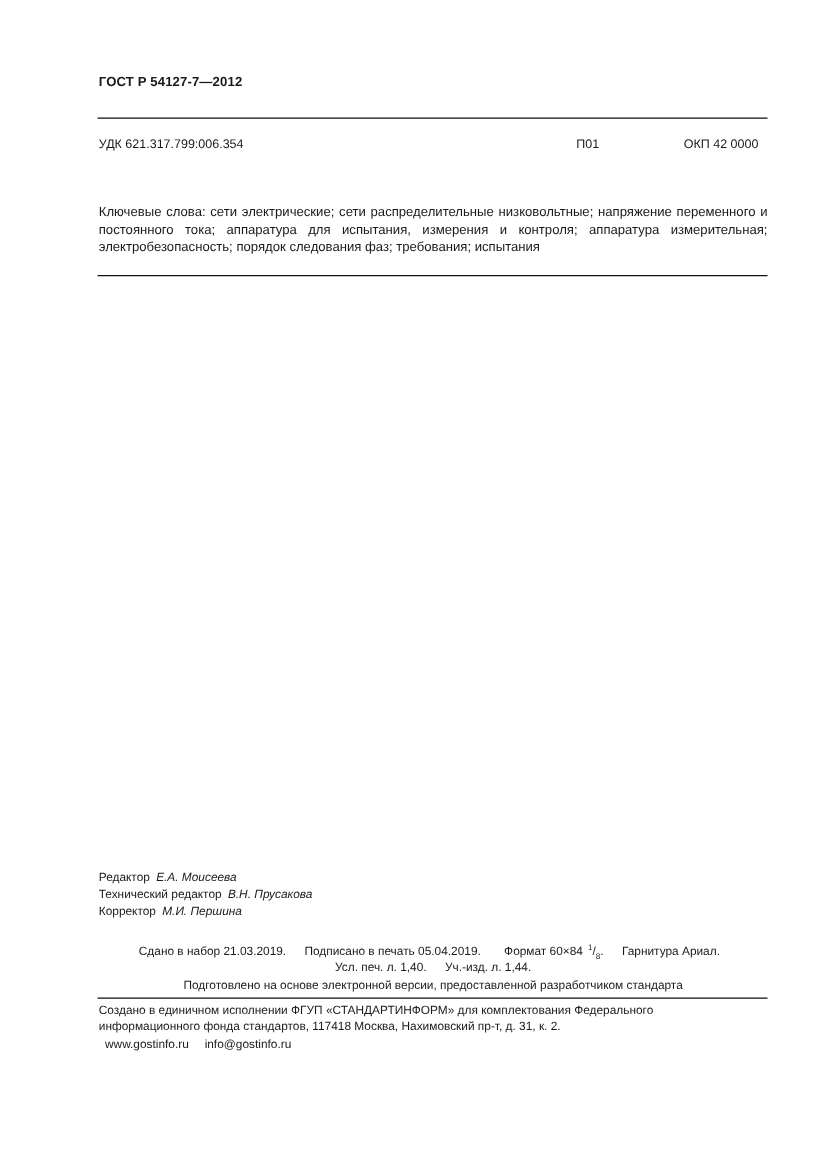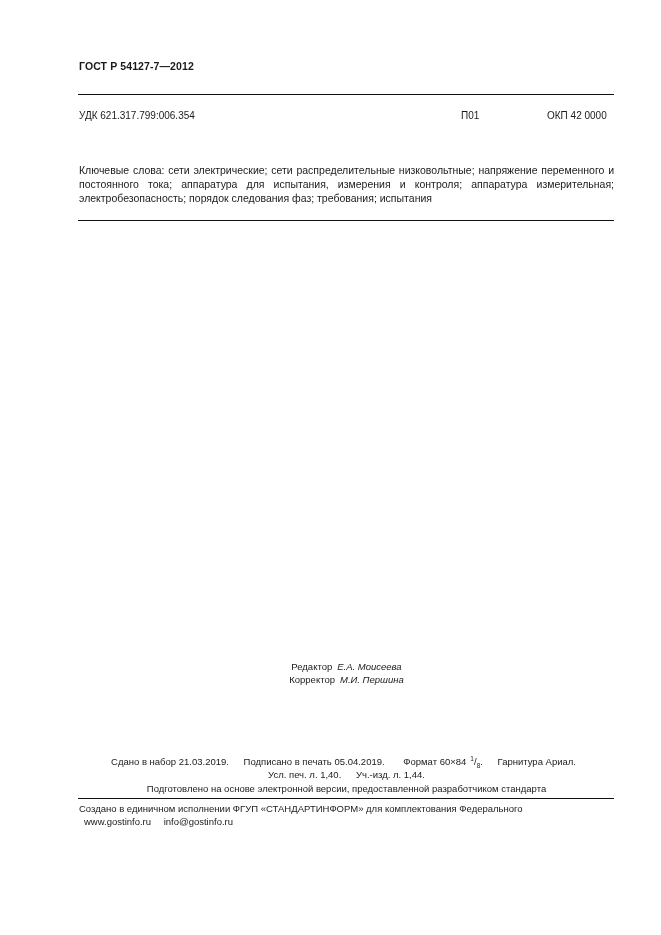--- a/index.html
+++ b/index.html
@@ -54,24 +54,23 @@
       width: 535px;
       font-size: 10.5px;
       line-height: 14px;
       text-align: justify;
       text-align-last: left;
     }
 
     .staff {
       left: 79px;
       width: 535px;
-      text-align: center;
       font-size: 9.5px;
       line-height: 13.3px;
-      top: 660px;
+      top: 696px;
     }
     .staff .role { font-style: normal; }
     .staff .name { font-style: italic; margin-left: 5px; }
 
     .print-info {
       left: 79px;
       width: 535px;
       top: 755px;
       font-size: 9.5px;
       line-height: 13.3px;
@@ -107,20 +106,23 @@
 
   <div class="abs keywords">Ключевые слова: сети электрические; сети распределительные низковольтные; напряжение переменного и постоянного тока; аппаратура для испытания, измерения и контроля; аппаратура измерительная; электробезопасность; порядок следования фаз; требования; испытания</div>
 
   <div class="rule rule-mid"></div>
 
   <div class="abs staff">
     <div>
       <span class="role">Редактор</span><span class="name">Е.А. Моисеева</span>
     </div>
     <div>
+      <span class="role">Технический редактор</span><span class="name">В.Н. Прусакова</span>
+    </div>
+    <div>
       <span class="role">Корректор</span><span class="name">М.И. Першина</span>
     </div>
   </div>
 
   <div class="abs print-info">
     <div class="row1">
       <span class="c1">Сдано в набор 21.03.2019.</span>
       <span>Подписано в печать 05.04.2019.</span>
       <span><span style="margin:4px">Формат 60×84</span><sup>1</sup><span style="margin:0">/</span><sub>8</sub><span style="margin:0">.</span></span>
       <span>Гарнитура Ариал.</span>
@@ -129,19 +131,20 @@
       <span>Усл. печ. л. 1,40.</span>
       <span>Уч.-изд. л. 1,44.</span>
     </div>
     <div>Подготовлено на основе электронной версии, предоставленной разработчиком стандарта</div>
   </div>
 
   <div class="rule rule-bottom"></div>
 
   <div class="abs publisher">
     <div>Создано в единичном исполнении ФГУП «СТАНДАРТИНФОРМ» для комплектования Федерального</div>
+    <div>информационного фонда стандартов, 117418 Москва, Нахимовский пр-т, д. 31, к. 2.</div>
     <div class="links">
       <span>www.gostinfo.ru</span>
       <span>info@gostinfo.ru</span>
     </div>
   </div>
 
 </div>
 
 </body></html>

